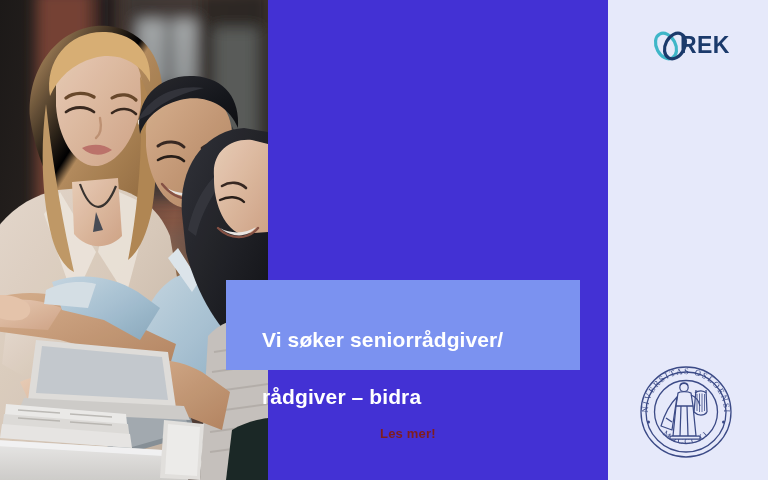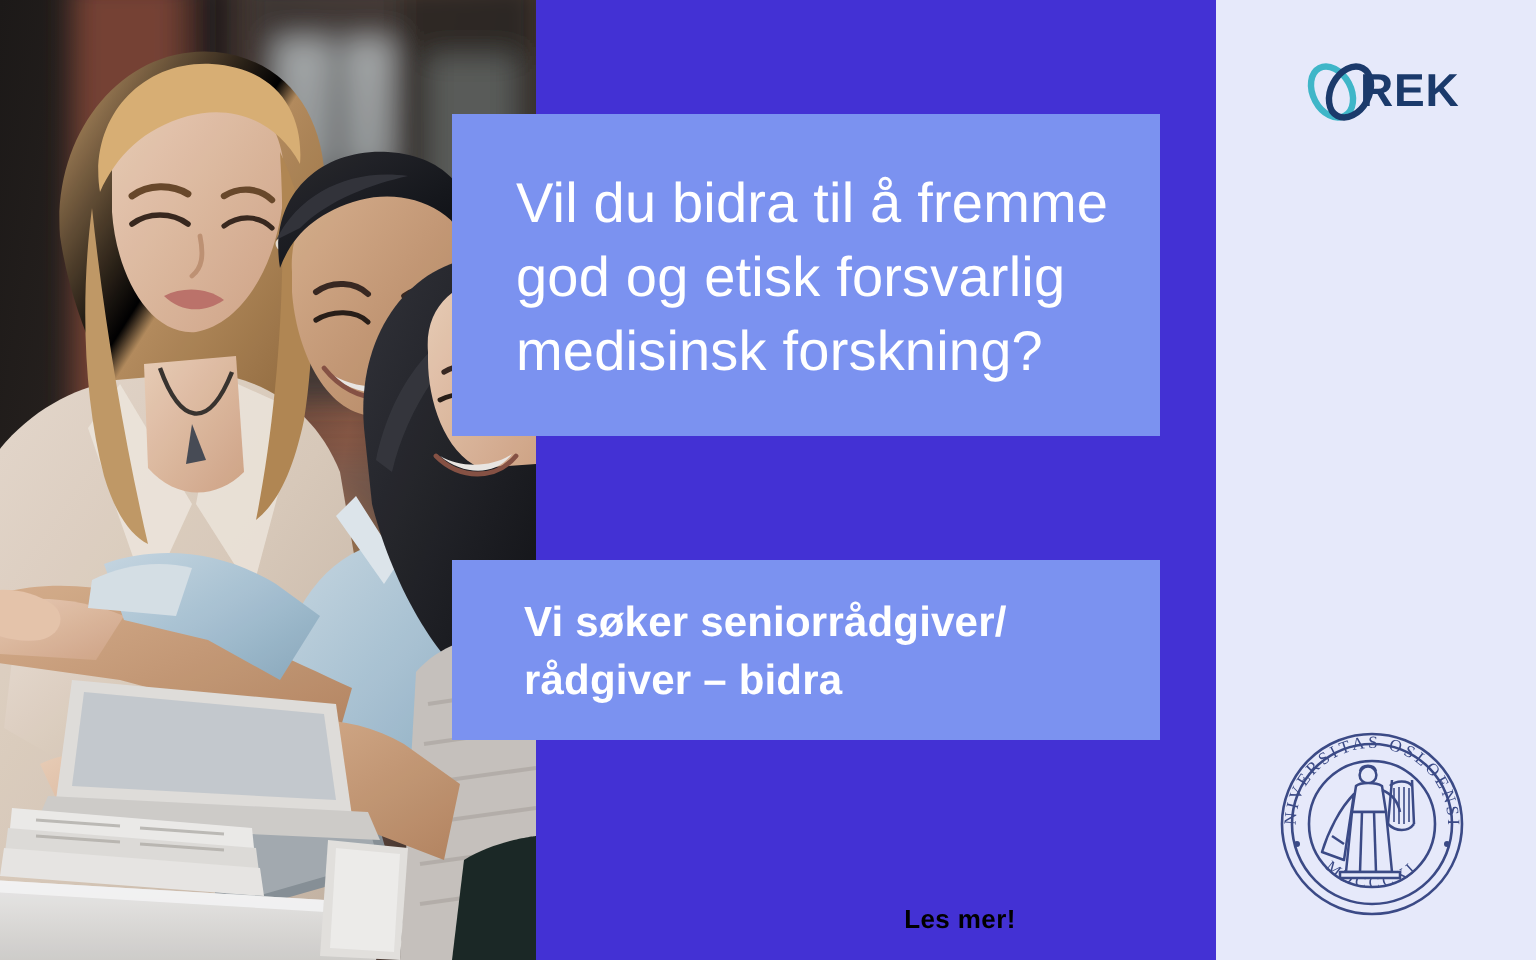--- a/index.html
+++ b/index.html
@@ -79,30 +79,31 @@
     height: 90px;
     padding: 17px 30px 0 36px;
   }
   .card-role .line {
     color: #ffffff;
     font-size: 21px;
     line-height: 29px;
     font-weight: bold;
     white-space: nowrap;
     letter-spacing: 0.1px;
+    margin-top: 28px;
   }
 
   
   .cta {
     position: absolute;
     left: 380px;
-    top: 452px;
+    top: 426px;
     width: 200px;
-    text-align: center;
-    color: #000000;
+    text-align: left;
+    color: #7f1d1d;
     font-size: 13px;
     font-weight: bold;
     letter-spacing: 0.2px;
   }
 
   
   .rek-logo {
     position: absolute;
     left: 650px;
     top: 24px;
@@ -364,25 +365,20 @@
       </g>
 
       <rect x="0" y="0" width="268" height="480" fill="#1a1428" opacity="0.05"></rect>
     </svg>
   </div>
 
   <div class="purple-panel"></div>
 
   <div class="lavender-panel"></div>
 
-  <div class="card card-headline">
-    <div class="line">Vil du bidra til å fremme</div>
-    <div class="line">god og etisk forsvarlig</div>
-    <div class="line">medisinsk forskning?</div>
-  </div>
 
   <div class="card card-role">
     <div class="line">Vi søker seniorrådgiver/</div>
     <div class="line">rådgiver – bidra</div>
   </div>
 
   <div class="cta">Les mer!</div>
 
   <div class="rek-logo">
     <svg class="rek-mark" viewBox="0 0 40 40">

